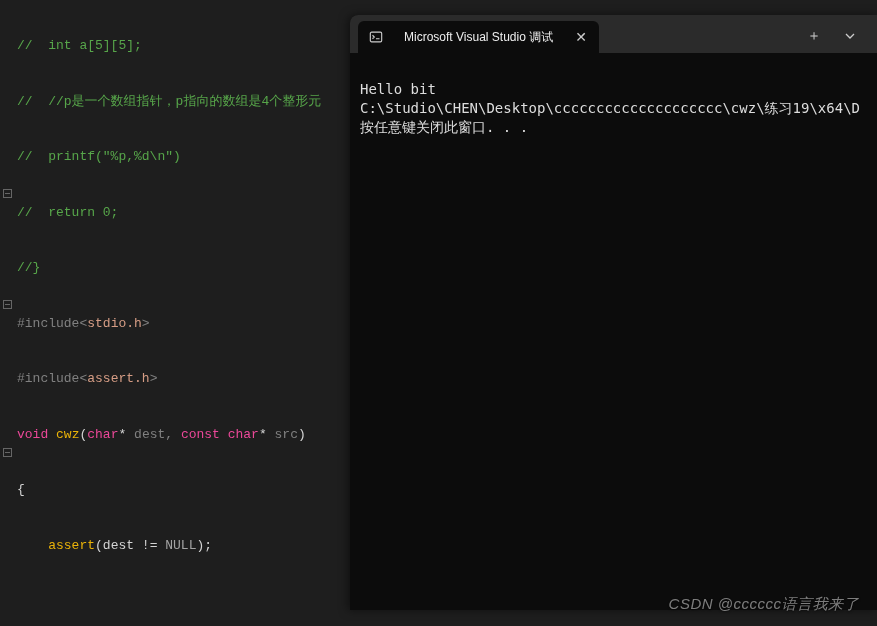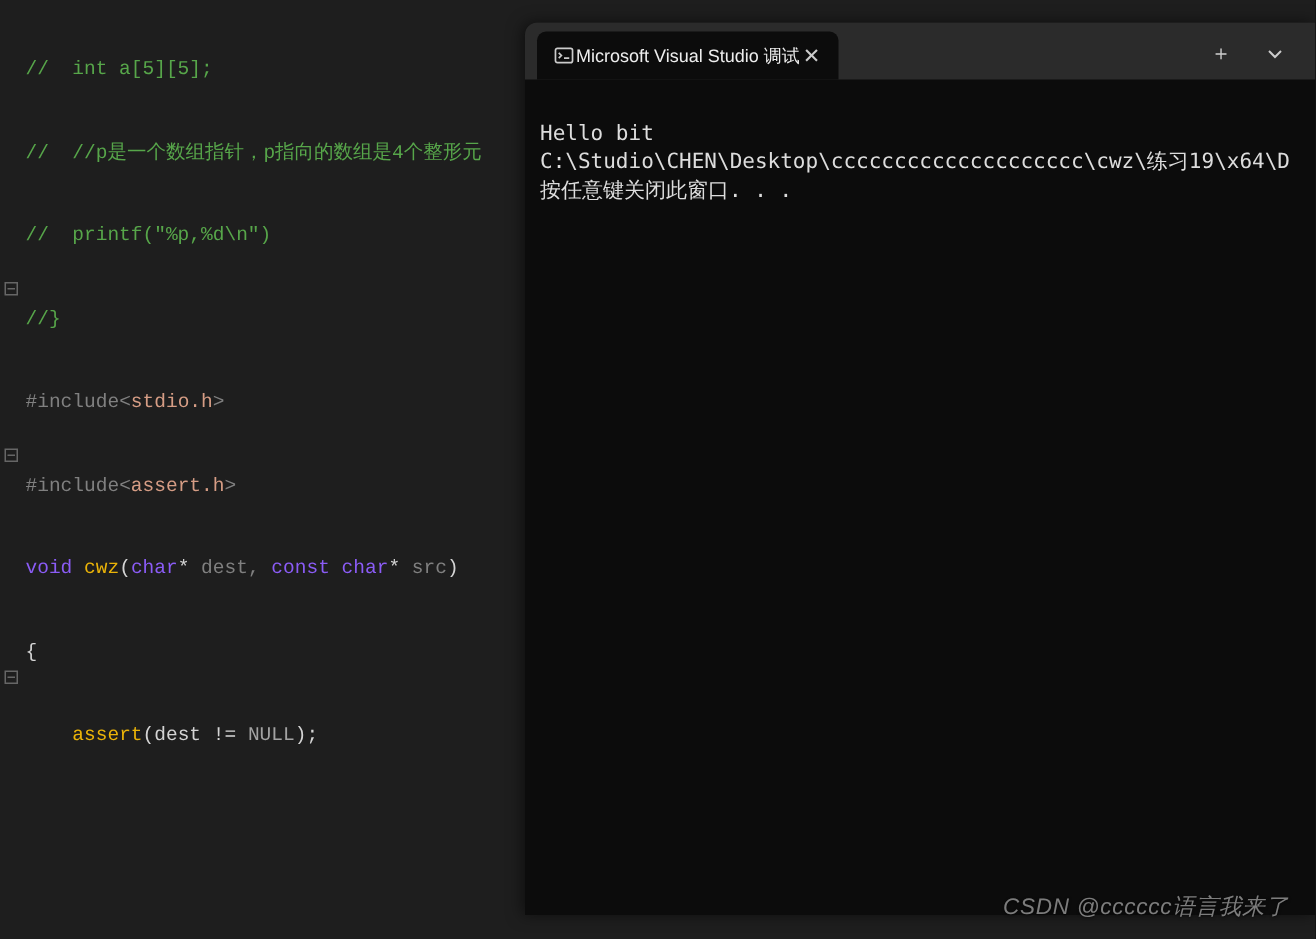--- a/index.html
+++ b/index.html
@@ -52,21 +52,21 @@
     border-top: 1px solid #666;
   }
   .code {
     position: absolute;
     left: 15px;
     top: 0;
     right: 0;
   }
   .code .line { height: 18.5px; padding-left: 2px; }
   .c-comment { color: #57a64a; }
-  .c-type { color: #8b5cf6; }
+  .c-type { color: #ec4899; }
   .c-func { color: #eab308; }
   .c-const { color: #a3a3a3; }
   .c-string { color: #d69d85; }
   .c-punct { color: #d4d4d4; }
   .c-gray { color: #808080; }
 
   .terminal-window {
     position: absolute;
     left: 350px;
     top: 15px;
@@ -81,21 +81,21 @@
     height: 38px;
     background: #2b2b2b;
     display: flex;
     align-items: center;
     padding-left: 8px;
     border-radius: 8px 0 0 0;
   }
   .tab {
     display: flex;
     align-items: center;
-    gap: 0;
+    gap: 20px;
     background: #0c0c0c;
     height: 32px;
     padding: 0 10px;
     border-radius: 6px 6px 0 0;
     margin-top: 6px;
     color: #eee;
     font-family: 'Segoe UI', sans-serif;
     font-size: 12px;
   }
   .tab-icon {
@@ -160,20 +160,21 @@
     <div>&nbsp;</div><div>&nbsp;</div><div>&nbsp;</div>
     <div><span class="box"></span></div>
     <div>&nbsp;</div><div>&nbsp;</div><div>&nbsp;</div><div>&nbsp;</div><div>&nbsp;</div><div>&nbsp;</div><div>&nbsp;</div>
     
     
   </div>
   <div class="code">
     <div class="line"><span class="c-comment">//  int a[5][5];</span></div>
     <div class="line"><span class="c-comment">//  //p是一个数组指针，p指向的数组是4个整形元</span></div>
     <div class="line"><span class="c-comment">//  printf("%p,%d\n")</span></div>
+    <div class="line"><span class="c-comment">//  return 0;</span></div>
     <div class="line"><span class="c-comment">//}</span></div>
     <div class="line"><span class="c-gray">#</span><span class="c-gray">include</span><span class="c-gray">&lt;</span><span class="c-string">stdio.h</span><span class="c-gray">&gt;</span></div>
     <div class="line"><span class="c-gray">#</span><span class="c-gray">include</span><span class="c-gray">&lt;</span><span class="c-string">assert.h</span><span class="c-gray">&gt;</span></div>
     <div class="line"><span class="c-type">void</span> <span class="c-func">cwz</span><span class="c-punct">(</span><span class="c-type">char</span><span class="c-punct">*</span><span class="c-gray"> dest, </span><span class="c-type">const</span><span class="c-type"> char</span><span class="c-punct">*</span><span class="c-gray"> src</span><span class="c-punct">)</span></div>
     <div class="line"><span class="c-punct">{</span></div>
     <div class="line">    <span class="c-func">assert</span><span class="c-punct">(dest != </span><span class="c-const">NULL</span><span class="c-punct">);</span></div>
     
     
     
     

